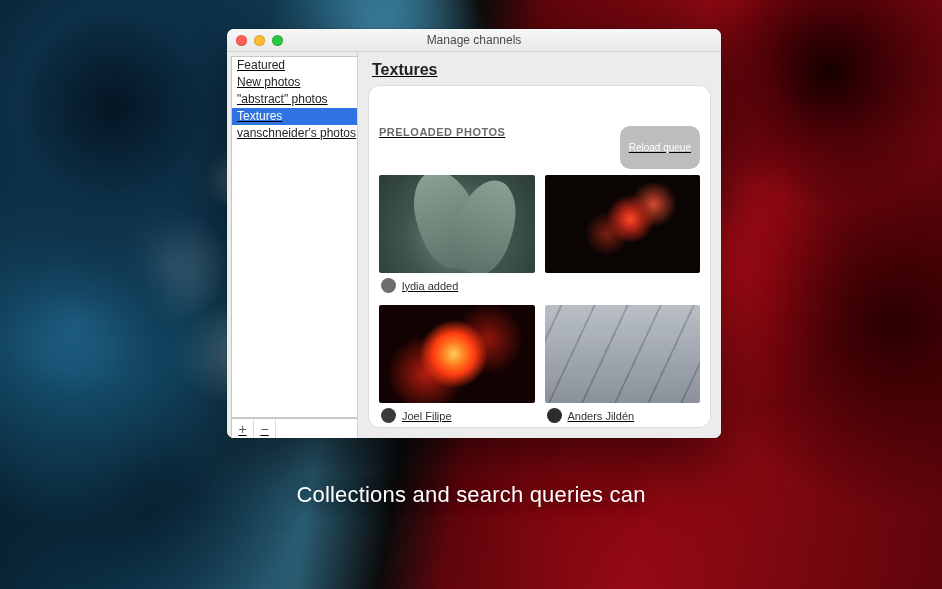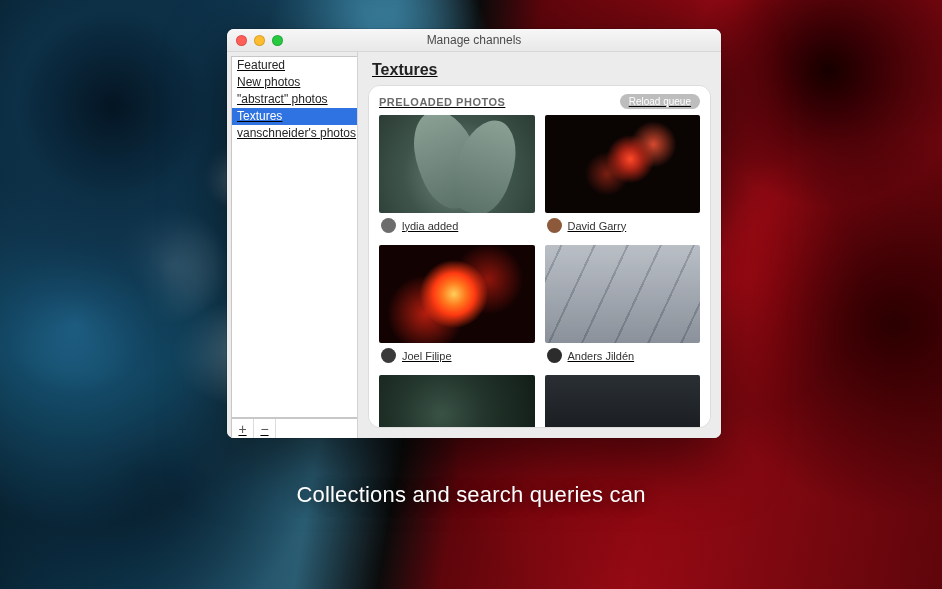--- a/index.html
+++ b/index.html
@@ -88,21 +88,21 @@
     margin: 0 10px 10px; background: #fff; border: 1px solid #dcdcdc;
     border-radius: 12px; flex: 1; overflow: auto;
   }
   .section-head {
     display:flex; align-items:center; justify-content:space-between;
     padding: 8px 10px 6px;
   }
   .section-title { font-size: 11px; letter-spacing: 0.5px; color: #6a6a6a; font-weight: 600; }
   .reload-btn {
     font-size: 10px; color: #fff; background: #bdbdbd;
-    border-radius: 10px; padding: 2px 9px; border: none;
+    border-radius: 10px; padding: 16px 9px; border: none; margin-top: 32px;
   }
 
   .grid { display: grid; grid-template-columns: 1fr 1fr; gap: 10px; padding: 0 10px 10px; }
   .card { display:flex; flex-direction:column; }
   .thumb { width: 100%; height: 98px; border-radius: 2px; background: #333; position: relative; overflow:hidden; }
   .meta { display:flex; align-items:center; gap:6px; padding: 5px 2px 2px; }
   .avatar { width: 15px; height:15px; border-radius:50%; background:#888; flex:none; }
   .author { font-size: 11px; color: #333; }
 
   
@@ -196,24 +196,20 @@
         <div class="grid" id="photo-grid">
             <div class="card">
               <div class="thumb succulent"></div>
               <div class="meta">
                 <div class="avatar" style="background: rgb(109, 109, 109);"></div>
                 <div class="author">lydia added</div>
               </div>
             </div>
             <div class="card">
               <div class="thumb nebula"></div>
-              <div class="meta">
-                <div class="avatar" style="background: rgb(140, 90, 59);"></div>
-                <div class="author">David Garry</div>
-              </div>
             </div>
             <div class="card">
               <div class="thumb fire"></div>
               <div class="meta">
                 <div class="avatar" style="background: rgb(58, 58, 58);"></div>
                 <div class="author">Joel Filipe</div>
               </div>
             </div>
             <div class="card">
               <div class="thumb arch"></div>

